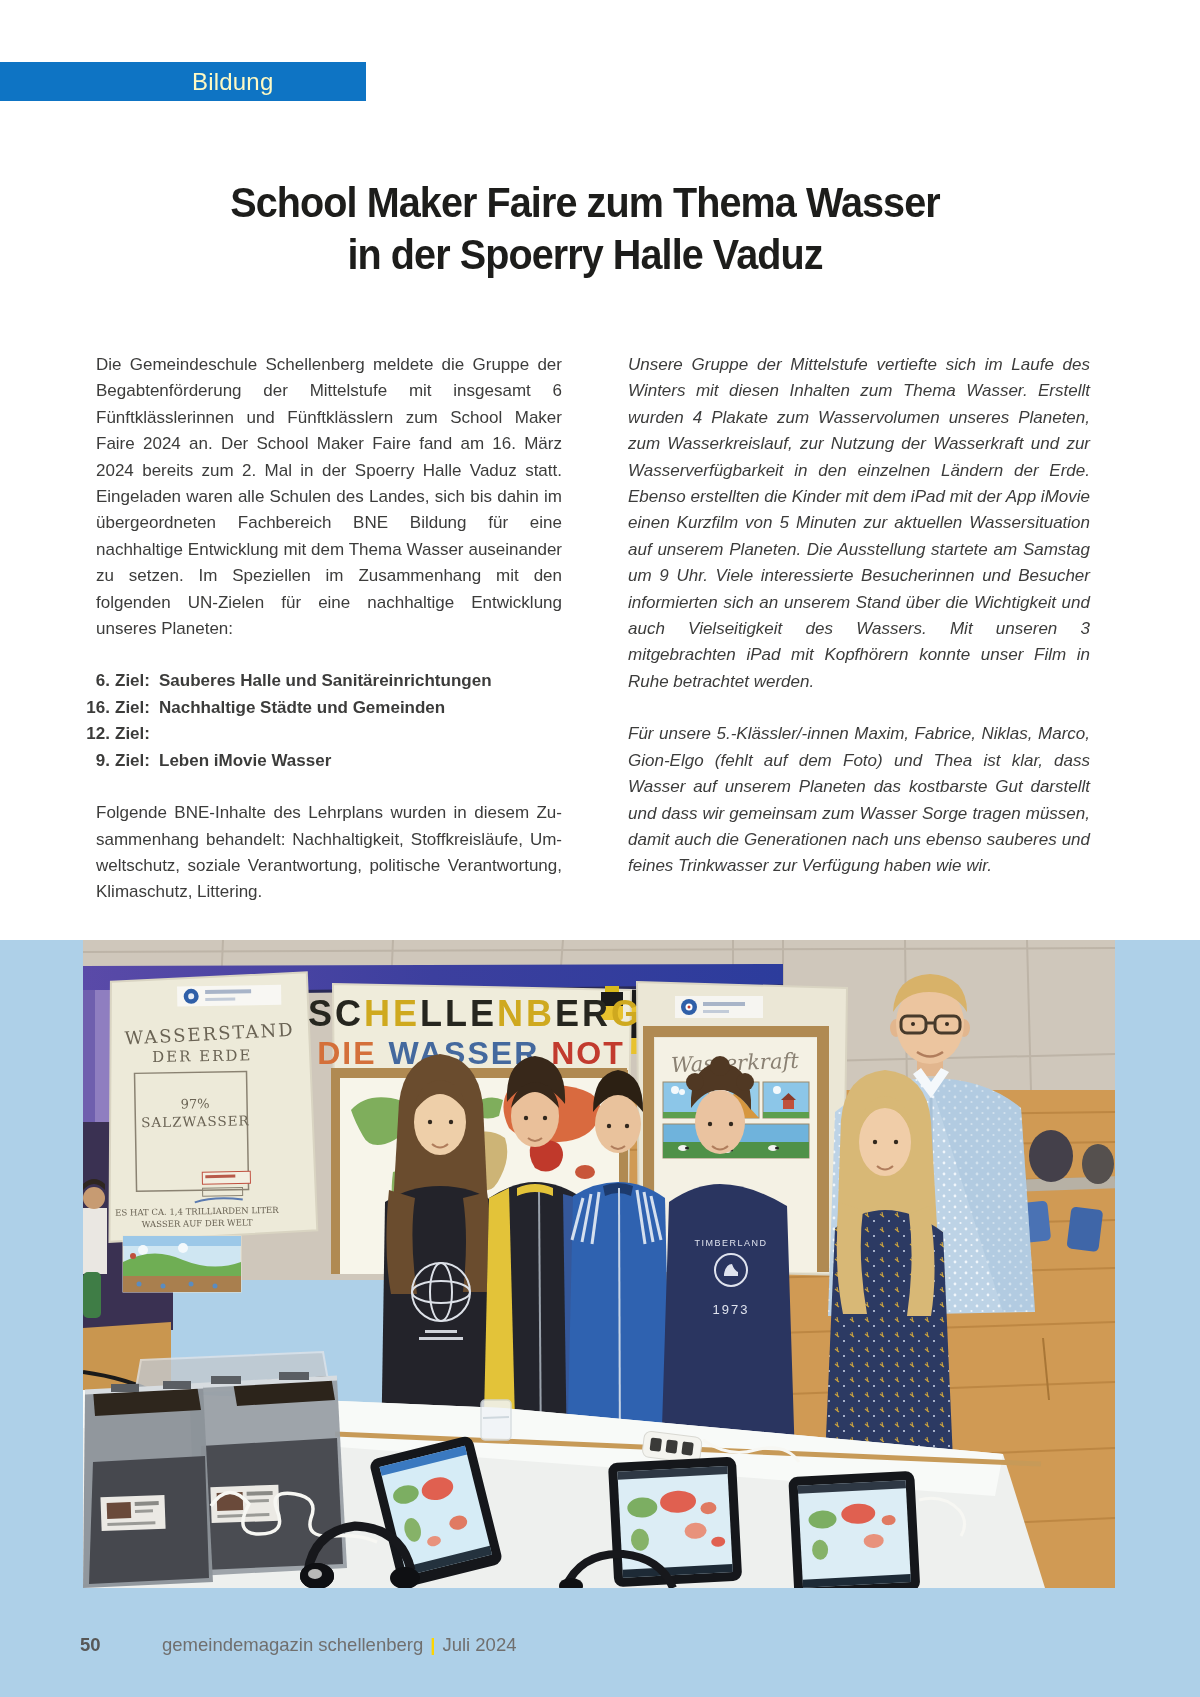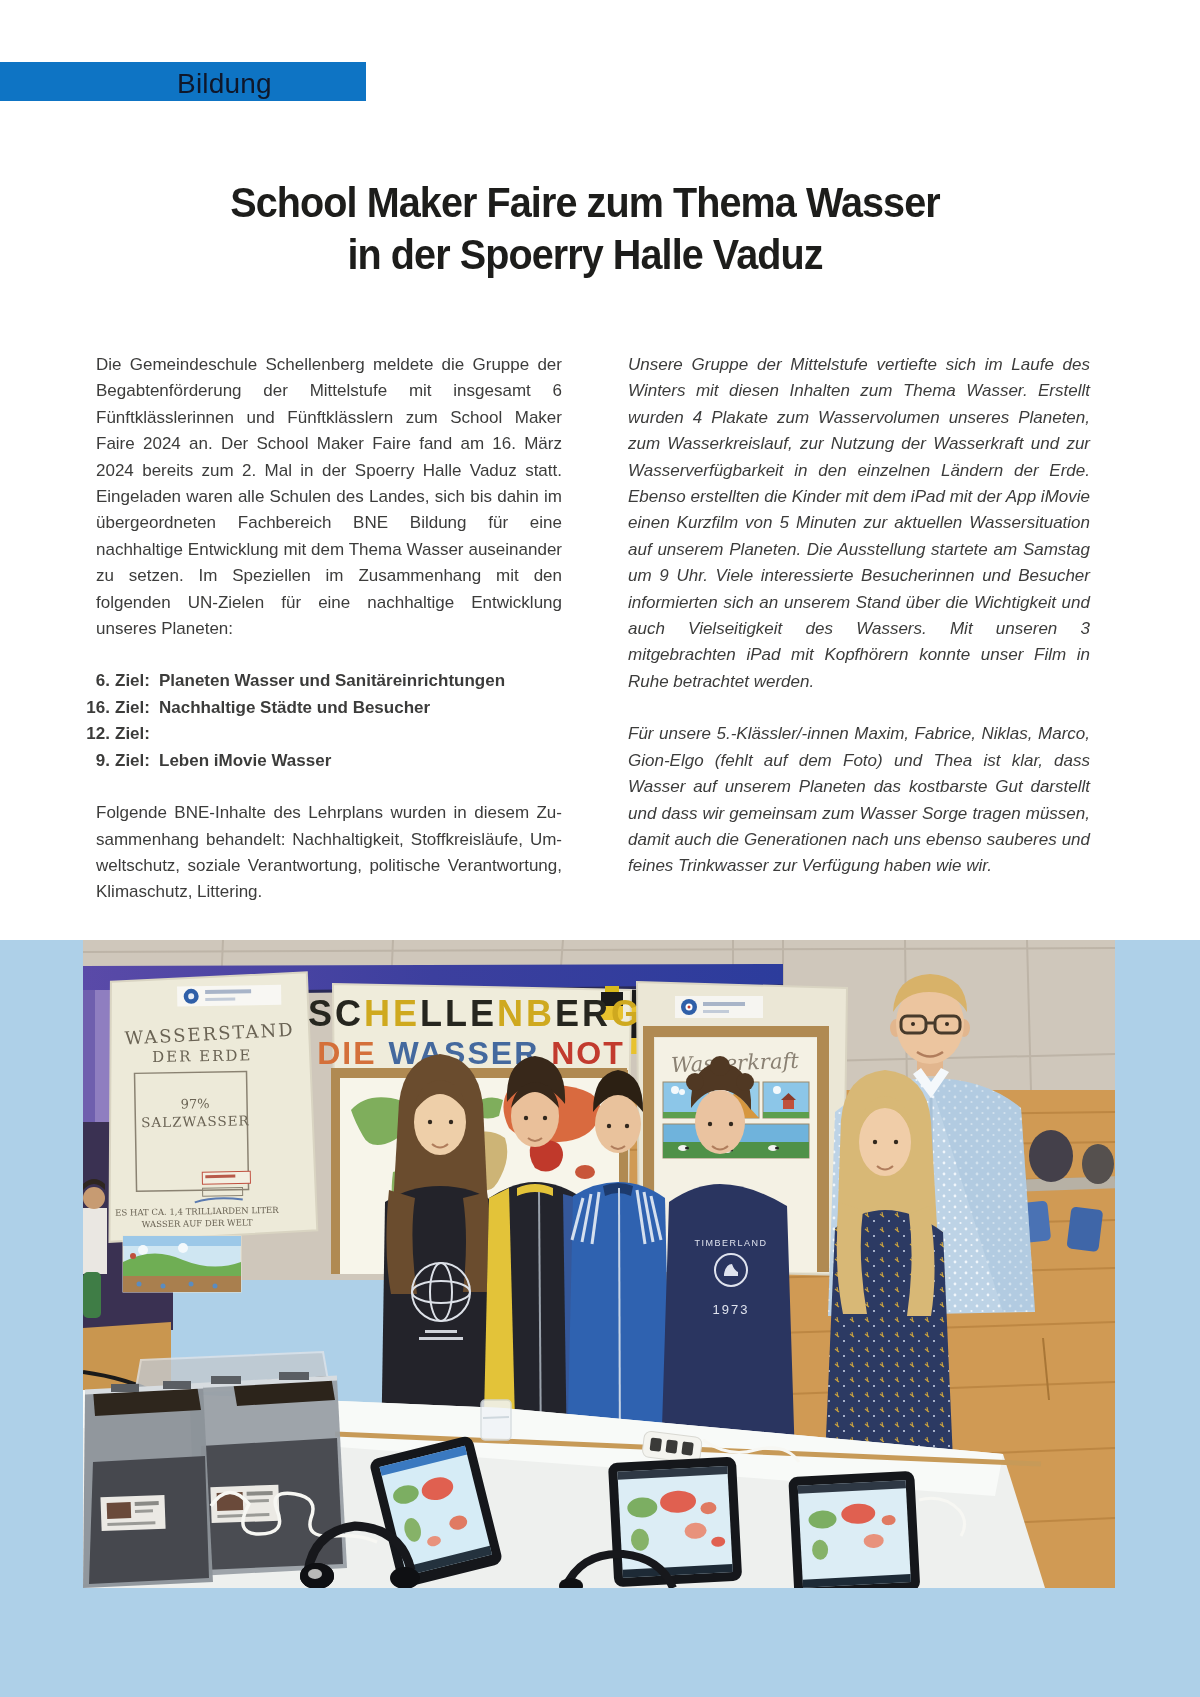--- a/index.html
+++ b/index.html
@@ -1,21 +1,21 @@
 <!DOCTYPE html>
 <html lang="de"><head>
 <meta charset="utf-8">
 <style>
   html,body{margin:0;padding:0;}
   body{width:1200px;height:1697px;position:relative;background:#ffffff;
        font-family:"Liberation Sans",sans-serif;color:#3c3c3b;}
   .page{position:absolute;inset:0;overflow:hidden;background:#fff;}
   .blue-band{position:absolute;left:0;top:940px;width:1200px;height:757px;background:#aed0e8;}
   .section-bar{position:absolute;left:0;top:62px;width:366px;height:39px;background:#0e74c4;}
-  .section-bar span{position:absolute;left:177px;top:6px;color:#0f172a;font-size:28px;letter-spacing:0.2px;}
+  .section-bar span{position:absolute;left:192px;top:6px;color:#fef9c3;font-size:24px;letter-spacing:0.2px;}
   .title{position:absolute;left:80px;top:176px;width:1010px;text-align:center;
          font-weight:bold;font-size:43px;line-height:52px;color:#1d1d1b;letter-spacing:-1px;
          transform:scaleX(0.92);transform-origin:50% 0;}
   .col{position:absolute;top:352px;font-size:17px;line-height:26.4px;text-align:justify;color:#3c3c3b;}
   .col p{margin:0 0 26px 16px;}
   .col-left{left:80px;width:482px;}
   .col-right{left:612px;width:478px;font-style:italic;}
   .goals{margin:0 0 26px 0;font-weight:bold;}
   .goal-row{display:flex;}
   .goal-num{flex:0 0 30px;text-align:right;}
@@ -42,26 +42,26 @@
     <div>School Maker Faire zum Thema Wasser</div>
     <div>in der Spoerry Halle Vaduz</div>
   </div>
 
   <div class="col col-left">
     <p>Die Gemeindeschule Schellenberg meldete die Gruppe der Be­gabtenförderung der Mittelstufe mit insgesamt 6 Fünftklässle­rinnen und Fünftklässlern zum School Maker Faire 2024 an. Der School Maker Faire fand am 16. März 2024 bereits zum 2. Mal in der Spoerry Halle Vaduz statt. Eingeladen waren alle Schulen des Landes, sich bis dahin im übergeordneten Fachbereich BNE Bildung für eine nachhaltige Entwicklung mit dem Thema Wasser auseinander zu setzen. Im Speziellen im Zusammenhang mit den folgenden UN-Zielen für eine nachhaltige Entwicklung unseres Planeten:</p>
     <div class="goals">
       <div class="goal-row">
         <span class="goal-num">6.</span>
         <span class="goal-label">Ziel:</span>
-        <span class="goal-text">Planeten Wasser und Sanitäreinrichtungen</span>
+        <span class="goal-text">Sauberes Halle und Sanitäreinrichtungen</span>
       </div>
       <div class="goal-row">
         <span class="goal-num">16.</span>
         <span class="goal-label">Ziel:</span>
-        <span class="goal-text">Nachhaltige Städte und Besucher</span>
+        <span class="goal-text">Nachhaltige Städte und Gemeinden</span>
       </div>
       <div class="goal-row">
         <span class="goal-num">12.</span>
         <span class="goal-label">Ziel:</span>
       </div>
       <div class="goal-row">
         <span class="goal-num">9.</span>
         <span class="goal-label">Ziel:</span>
         <span class="goal-text">Leben iMovie Wasser</span>
       </div>
@@ -464,14 +464,20 @@
       <ellipse cx="232" cy="634" rx="7" ry="5" fill="#e4e4e2" opacity="0.8"></ellipse>
       <ellipse cx="322" cy="638" rx="15" ry="11" fill="#0f1013"></ellipse>
     </g>
     <g>
       <path d="M482 648 Q 498 612 540 614 Q 578 618 590 648" stroke="#17181c" stroke-width="8" fill="none"></path>
       <ellipse cx="488" cy="646" rx="12" ry="8" fill="#0f1013"></ellipse>
     </g>
   </svg>
   </div>
 
+  <div class="footer">
+    <span class="pagenum">50</span>
+    <span>gemeindemagazin schellenberg</span>
+    <span class="divider">|</span>
+    <span>Juli 2024</span>
+  </div>
 
 </div>
 
 </body></html>

